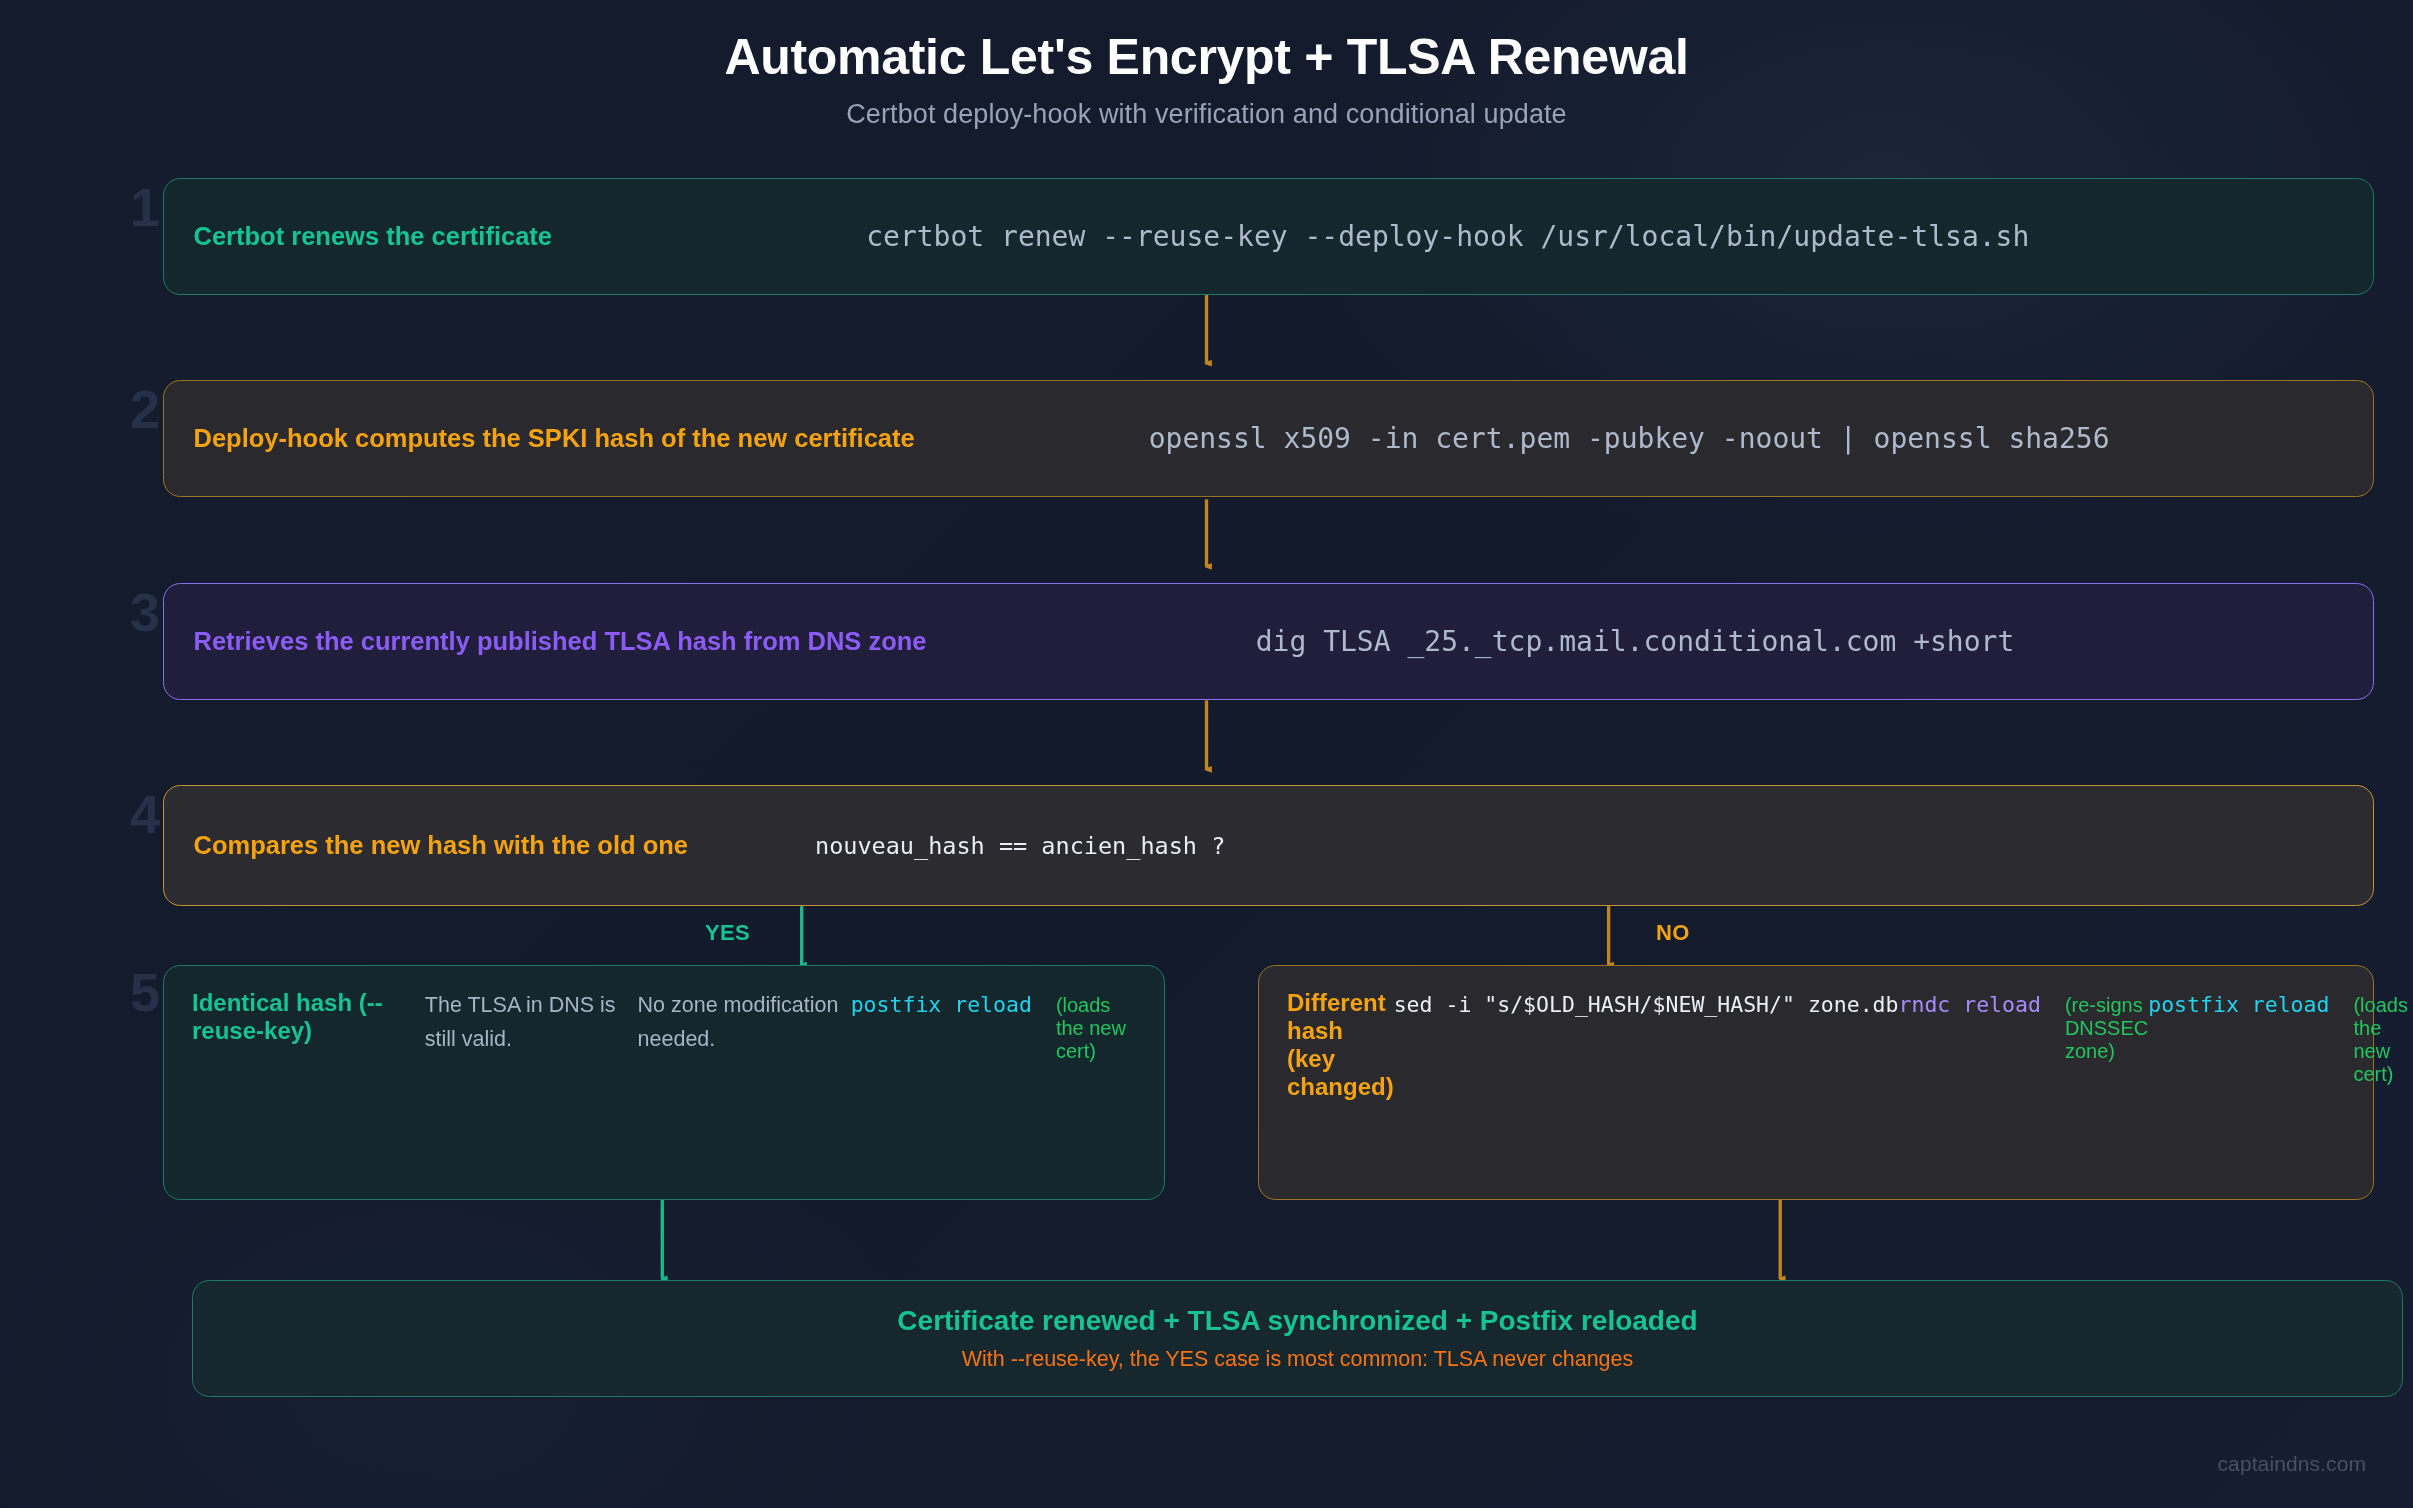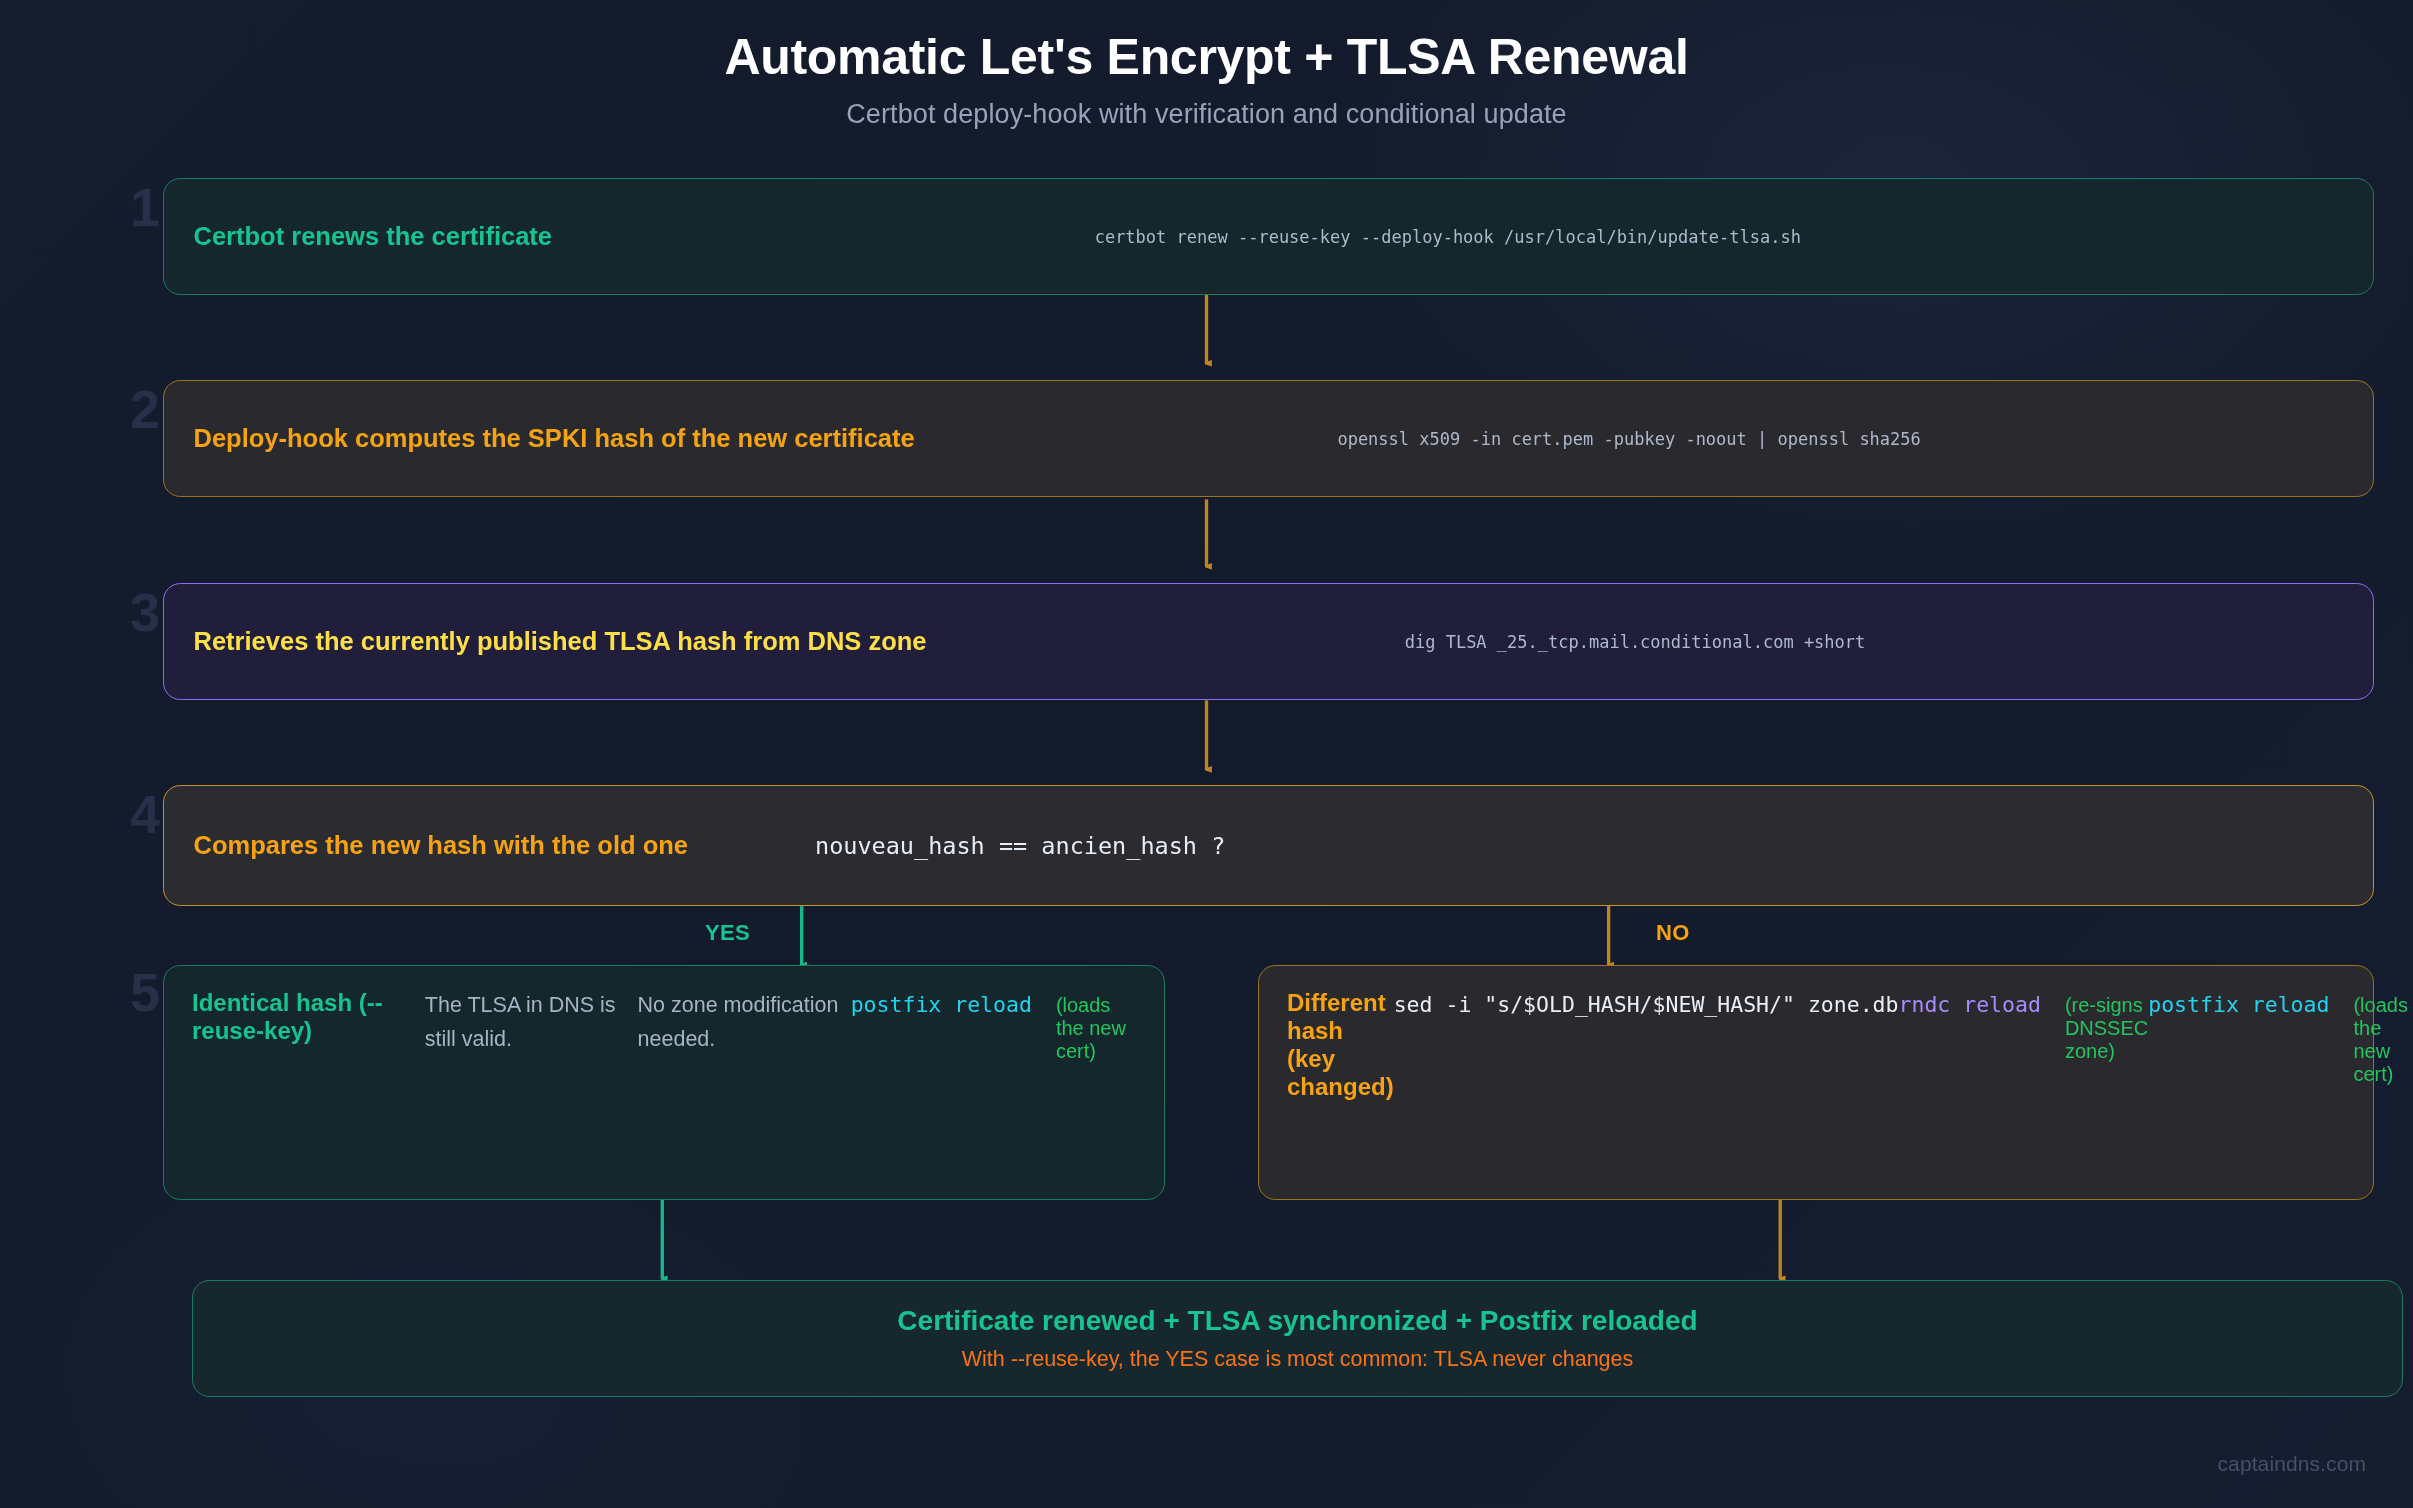--- a/index.html
+++ b/index.html
@@ -42,35 +42,35 @@
   
   .card {
     position:absolute;
     border-radius:17.4px;
     border:1.3px solid transparent;
     display:flex; align-items:center;
   }
   .card .title { font-size:25.5px; font-weight:bold; }
   .card .cmd {
     font-family:"DejaVu Sans Mono","Liberation Mono",monospace;
-    font-size:17px; color:#aeb9cc; white-space:pre;
+    font-size:28px; color:#aeb9cc; white-space:pre;
   }
 
   
   .rowcard { padding:0 29.5px; }
   .rowcard .title { flex:0 0 auto; }
   .rowcard .cmdwrap { flex:1 1 auto; display:flex; justify-content:center; }
 
   
   .v-green  { background:#14272c; border-color:#1f7a63; }
   .v-green  .title { color:#17c391; }
   .v-amber  { background:#2a2a2e; border-color:#9a7420; }
   .v-amber  .title { color:#f5a312; }
   .v-purple { background:#211e3c; border-color:#8b6ef0; }
-  .v-purple .title { color:#fde047; }
+  .v-purple .title { color:#8b5cf6; }
   .v-decision { background:#2b2b30; border-color:#c79330; }
   .v-decision .title { color:#f5a312; }
   .v-decision .cmd { color:#e8eef8; font-size:23.5px; }
 
   
   .branch { flex-direction:row; align-items:flex-start; padding:23px 28px 20px 28px; }
   .branch .title { font-size:24px; margin-bottom:14.7px; }
   .branch .line { font-size:21.5px; color:#a8b3c6; line-height:1.58; }
   .branch .codeline { display:flex; align-items:baseline; gap:24px; margin-top:2.7px; }
   .branch code {

